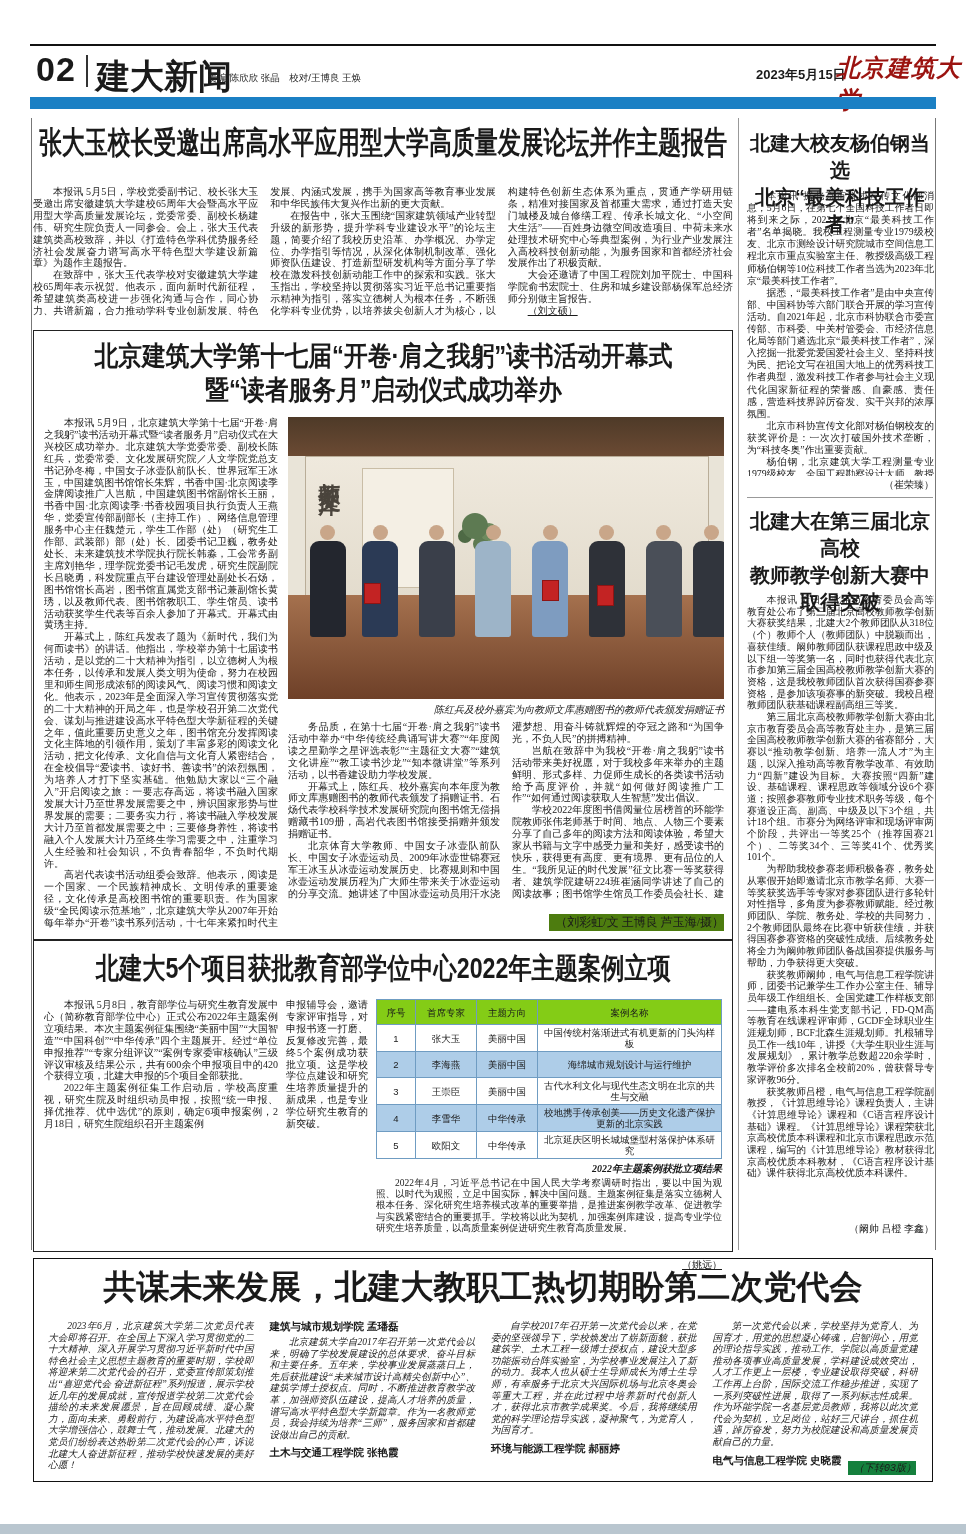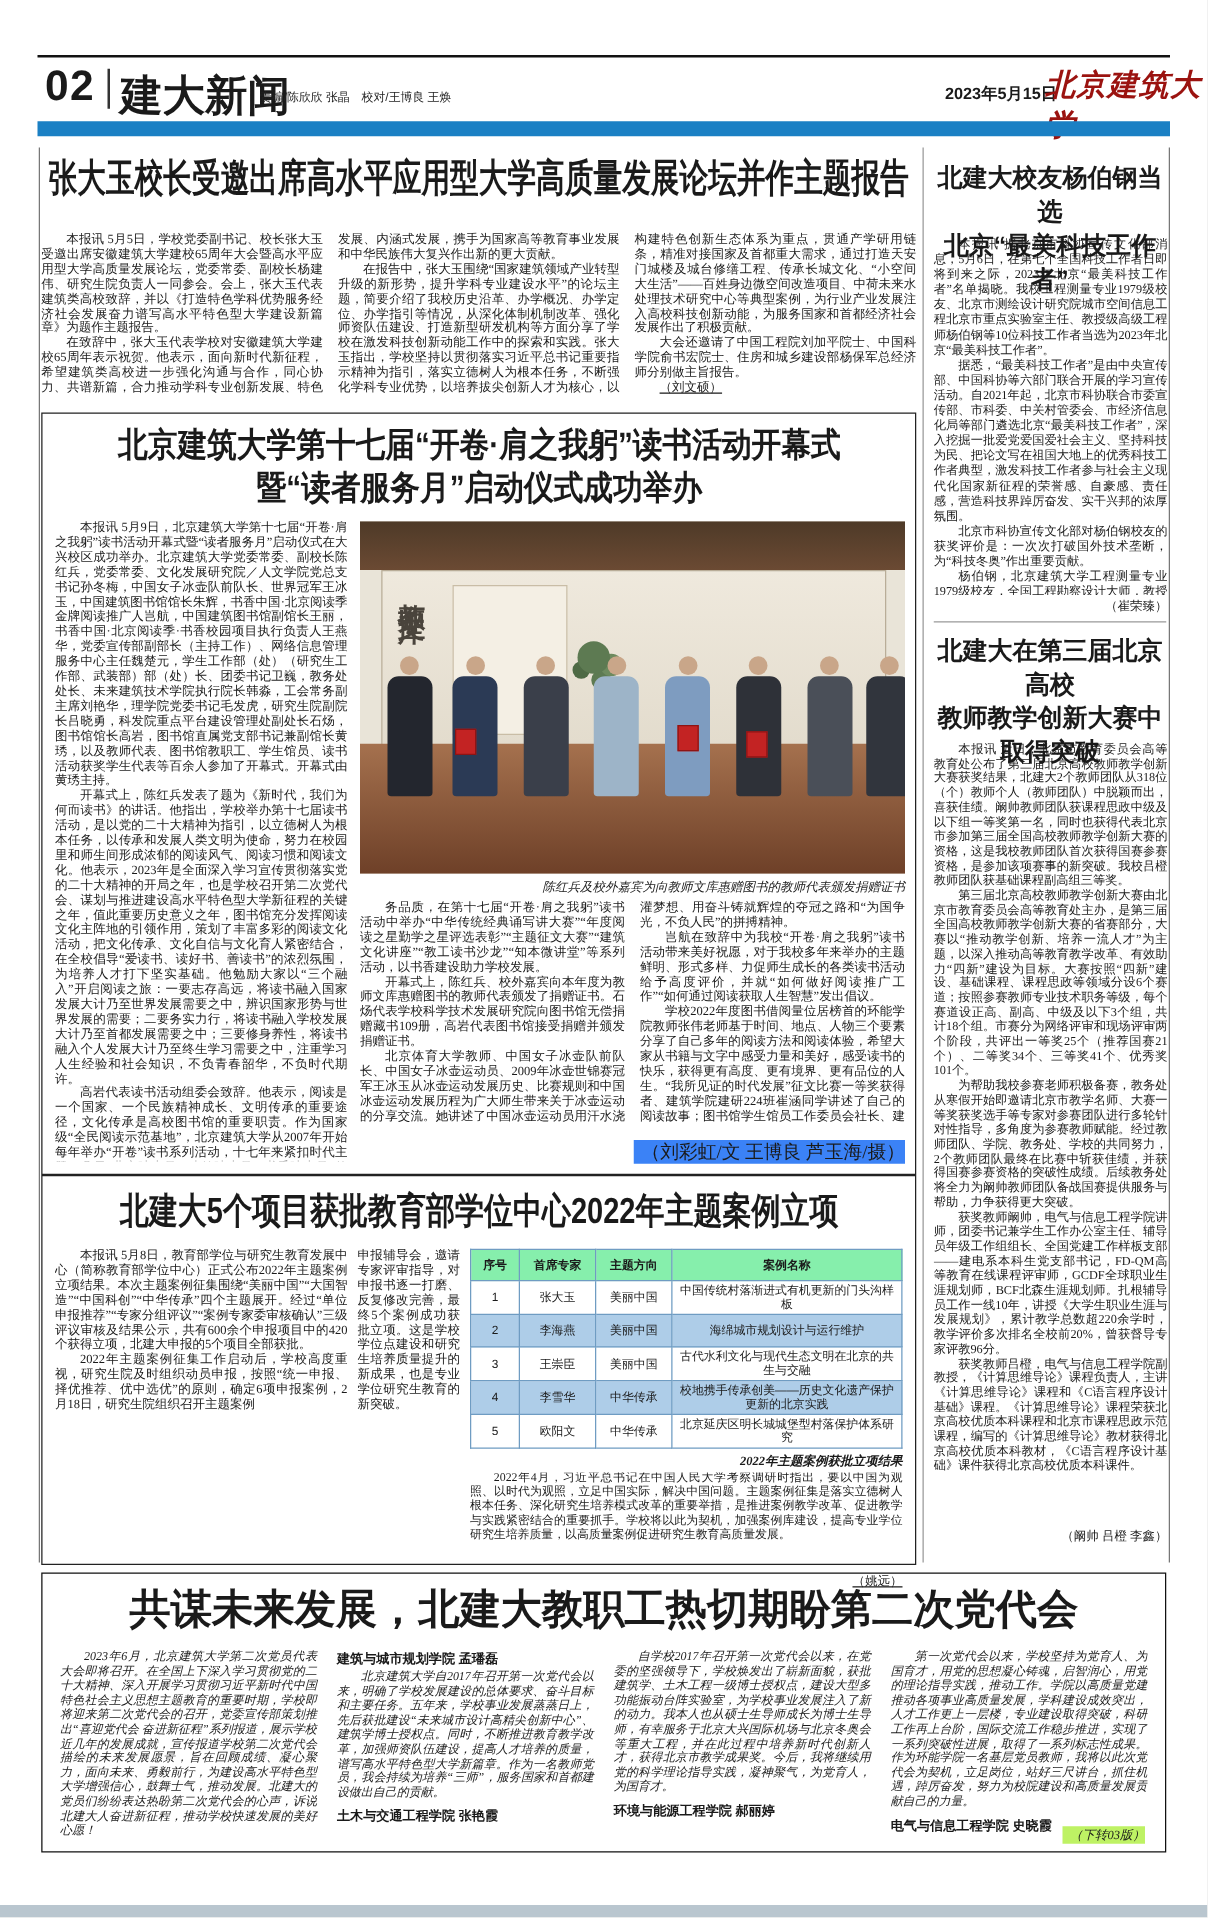--- a/index.html
+++ b/index.html
@@ -44,31 +44,31 @@
   .ph-seal{position:absolute;left:7.5%;top:53%;width:9px;height:9px;background:#b02018;}
   .ph-scroll{position:absolute;left:17%;top:18%;width:90px;height:42%;background:#f4efe4;border:1px solid #c9bda6;}
   .ph-plant{position:absolute;left:40%;top:34%;width:26px;height:26px;border-radius:50%;background:#5d7a52;
             box-shadow:14px 6px 0 -4px #6d8a5e,-10px 10px 0 -6px #4e6a45,6px 18px 0 -5px #5d7a52;}
   .fig{position:absolute;bottom:22%;width:36px;}
   .fig .head{width:15px;height:15px;border-radius:50%;background:#c9a689;margin:0 auto 1px;}
   .fig .torso{height:96px;border-radius:9px 9px 3px 3px;background:#2c3240;}
   .cert{position:absolute;width:15px;height:19px;background:#c32323;border:1px solid #8e1414;}
   .photo-caption{text-align:right;font-size:10px;font-style:italic;margin-top:4px;color:#222;}
   .a2-flow{margin-top:4px;column-count:2;column-gap:12px;height:188px;overflow:hidden;}
-  .a2-byline{position:absolute;right:0;bottom:-2px;background:#3b82f6;padding-left:6px;font-size:15px;}
+  .a2-byline{position:absolute;right:0;bottom:-2px;background:#4d7c0f;padding-left:6px;font-size:12px;}
   
   .a3{left:33px;top:940px;width:700px;height:312px;border:1px solid #222;box-sizing:border-box;padding:8px 10px;}
   .a3 .condense{font-size:29px;transform:scaleX(.80);}
   .a3-row{display:flex;margin-top:10px;}
   .a3-col1{width:234px;height:242px;overflow:hidden;flex:none;}
   .a3-col2{width:82px;height:242px;overflow:hidden;flex:none;margin-left:8px;}
   .a3-right{margin-left:8px;width:352px;}
   table.cases{border-collapse:collapse;width:100%;font-family:"Liberation Sans",sans-serif;}
   table.cases th,table.cases td{border:1px solid #6f9cc2;font-size:9.5px;padding:2px 3px;text-align:center;line-height:11px;}
-  table.cases th{background:#86efac;font-weight:bold;height:20px;}
+  table.cases th{background:#84cc16;font-weight:normal;height:20px;}
   table.cases tr td{height:21px;background:#fff;}
   table.cases tr.alt td{background:#aecde8;}
   .tbl-caption{text-align:right;font-size:10px;font-weight:bold;font-style:italic;margin:3px 0 2px;}
   .a3-below p{margin:0;text-align:justify;text-indent:2em;font-size:9.5px;line-height:11.2px;}
   .a3-below{height:78px;overflow:hidden;}
   .sb-title{left:745px;width:190px;text-align:center;font-family:"Liberation Sans",sans-serif;font-weight:900;font-size:20px;line-height:27px;}
   .s1-title{top:130px;}
   .s2-title{top:508px;}
   .sb-body{left:747px;width:187px;}
   .sb-body p{margin:0;text-align:justify;text-indent:2em;font-size:9.8px;line-height:12.1px;}
@@ -76,21 +76,21 @@
   .s1-byline{left:747px;top:478px;width:187px;text-align:right;font-size:10px;}
   .s2-body{top:594px;height:622px;overflow:hidden;}
   .s2-body p{line-height:11.7px;}
   .s2-byline{left:747px;top:1222px;width:187px;text-align:right;font-size:10px;}
   
   .a4{left:33px;top:1258px;width:900px;height:224px;border:1.5px solid #111;box-sizing:border-box;padding:6px 14px;}
   .a4 .condense{font-size:33px;}
   .a4-body{margin-top:10px;column-count:4;column-gap:16px;height:158px;overflow:hidden;font-style:italic;}
   .a4-body p{margin:0;text-align:justify;text-indent:2em;font-size:9.6px;line-height:11.6px;}
   .a4-body h4{margin:6px 0 2px;font-size:10.5px;font-style:normal;font-family:"Liberation Sans",sans-serif;font-weight:bold;}
-  .a4-note{position:absolute;right:16px;bottom:6px;font-size:10px;font-style:italic;background:#bef264;padding-left:6px;}
+  .a4-note{position:absolute;right:16px;bottom:6px;font-size:10px;font-style:italic;background:#15803d;padding-left:6px;font-family:Liberation Mono, monospace;}
 </style>
 </head>
 <body>
 
 <div class="page">
 
   <div class="abs top-rule"></div>
   <div class="abs page-num">02</div>
   <div class="abs head-vbar"></div>
   <div class="abs section-name">建大新闻</div>

